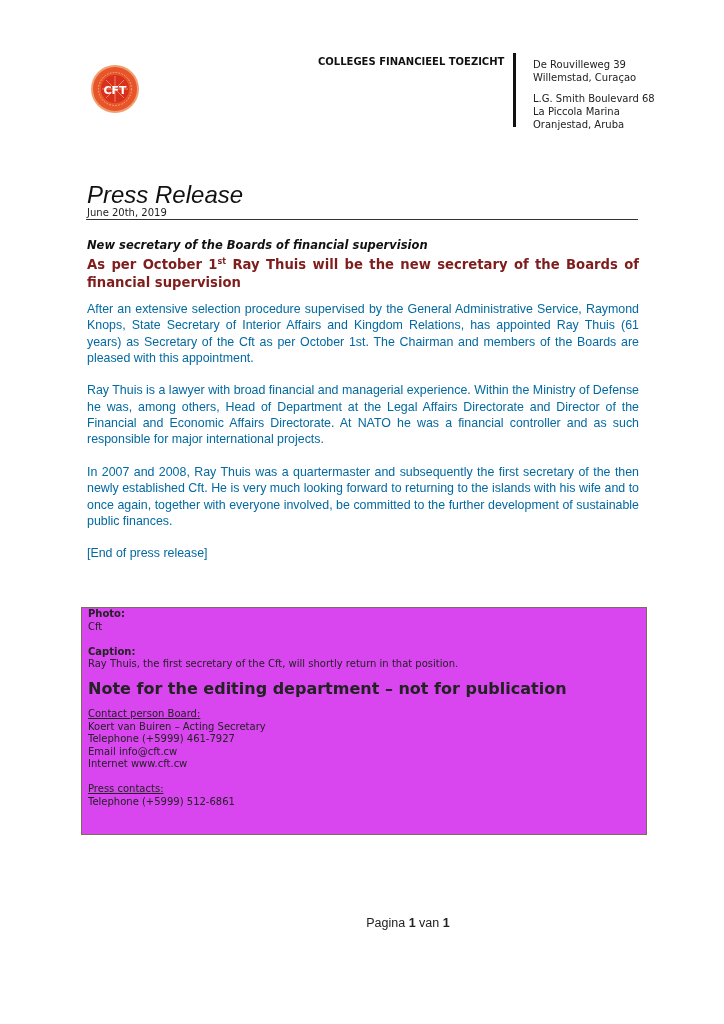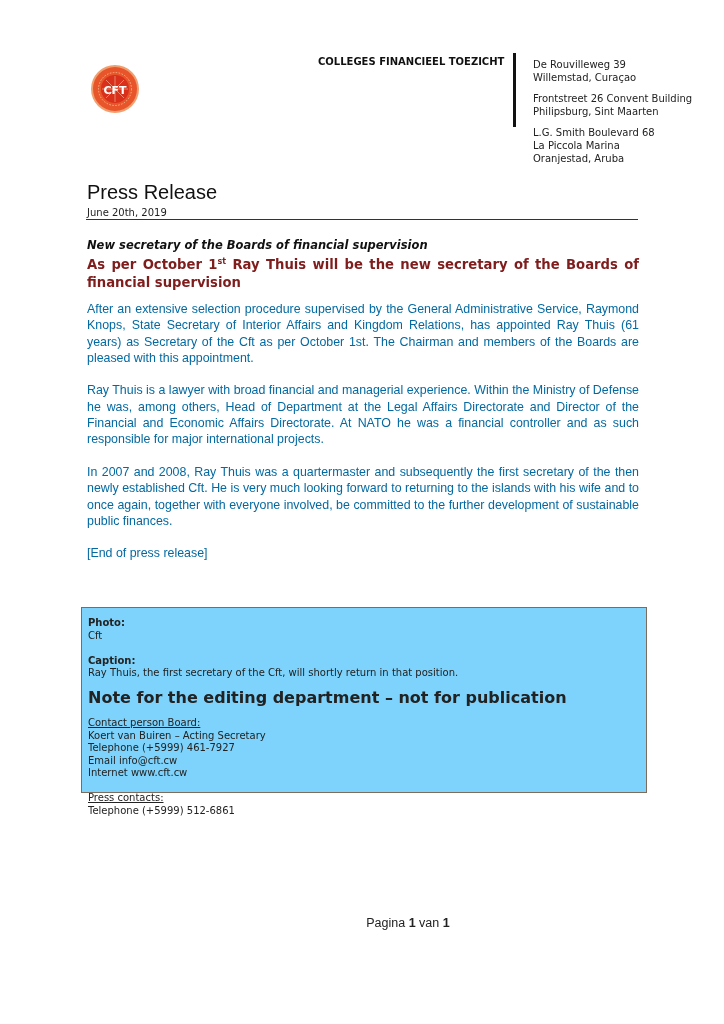--- a/index.html
+++ b/index.html
@@ -3,29 +3,29 @@
 <meta charset="utf-8">
 <style>
   html, body { margin:0; padding:0; background:#ffffff; }
   body { width:724px; height:1024px; position:relative; overflow:hidden; font-family:"DejaVu Sans", sans-serif; color:#111; }
   .logo { position:absolute; left:90px; top:64px; width:50px; height:50px; }
   .org-name { position:absolute; left:318px; top:56px; font-family:"DejaVu Sans", sans-serif; font-weight:bold; font-size:10px; letter-spacing:0; color:#111; white-space:nowrap; }
   .vline { position:absolute; left:513px; top:53px; width:3px; height:74px; background:#111; }
   .addresses { position:absolute; left:526px; top:58px; font-family:"DejaVu Sans", sans-serif; font-size:10px; line-height:13px; color:#222;margin-left:7px; }
   .addresses .addr { margin-bottom:8px; }
   .addresses .addr div { white-space:nowrap; }
-  .title { position:absolute; left:87px; top:181px; font-family:"Liberation Sans", sans-serif; font-size:20px; font-weight:normal; color:#111; }
+  .title { position:absolute; left:87px; top:181px; font-family:"Liberation Sans", sans-serif; font-size:24px; font-weight:normal; color:#111;font-style:italic; }
   .date { position:absolute; left:87px; top:207px; font-family:"DejaVu Sans", sans-serif; font-size:10px; color:#222; }
   .rule { position:absolute; left:86px; top:219px; width:552px; height:1px; background:#333; }
   .subhead { position:absolute; left:87px; top:238px; font-family:"DejaVu Sans", sans-serif; font-style:italic; font-weight:bold; font-size:11.5px; color:#111; white-space:nowrap; }
   .headline { position:absolute; left:87px; top:253px; width:552px; font-family:"DejaVu Sans", sans-serif; font-weight:bold; font-size:13.2px; line-height:18px; color:#7f1d1d; text-align:justify; }
   .headline sup { font-size:8px; }
   .body { position:absolute; left:87px; top:301px; width:552px; font-family:"Liberation Sans", sans-serif; font-size:12.4px; line-height:16.3px; color:#0369a1; }
   .body p { margin:0 0 16.3px 0; text-align:justify; }
-  .box { position:absolute; left:81px; top:607px; width:566px; height:186px; background:#7dd3fc; border:1px solid #7d6c5c; box-sizing:border-box; padding:9px 6px; font-family:"DejaVu Sans", sans-serif; font-size:10px; line-height:12.5px; color:#222; }
+  .box { position:absolute; left:81px; top:607px; width:566px; height:228px; background:#d946ef; border:1px solid #7d6c5c; box-sizing:border-box; padding:0 6px; font-family:"DejaVu Sans", sans-serif; font-size:10px; line-height:12.5px; color:#222; }
   .box .bold { font-weight:bold; }
   .box .note { font-weight:bold; font-size:16px; }
   .box .gap { height:12.5px; }
   .box .u { text-decoration:underline; }
   .footer { position:absolute; left:0; width:724px; top:916px; text-align:center; font-family:"Liberation Sans", sans-serif; font-size:12.5px; color:#222;margin-left:46px; }
   .footer b { font-weight:bold; }
 </style>
 </head>
 <body>
 
@@ -45,24 +45,20 @@
   </svg>
 </div>
 
 <div class="org-name">COLLEGES FINANCIEEL TOEZICHT</div>
 <div class="vline"></div>
 
 <div class="addresses">
   <div class="addr">
     <div>De Rouvilleweg 39</div>
     <div>Willemstad, Curaçao</div>
-  </div>
-  <div class="addr">
-    <div>Frontstreet 26 Convent Building</div>
-    <div>Philipsburg, Sint Maarten</div>
   </div>
   <div class="addr">
     <div>L.G. Smith Boulevard 68</div>
     <div>La Piccola Marina</div>
     <div>Oranjestad, Aruba</div>
   </div>
 </div>
 
 <div class="title">Press Release</div>
 <div class="date">June 20th, 2019</div>

